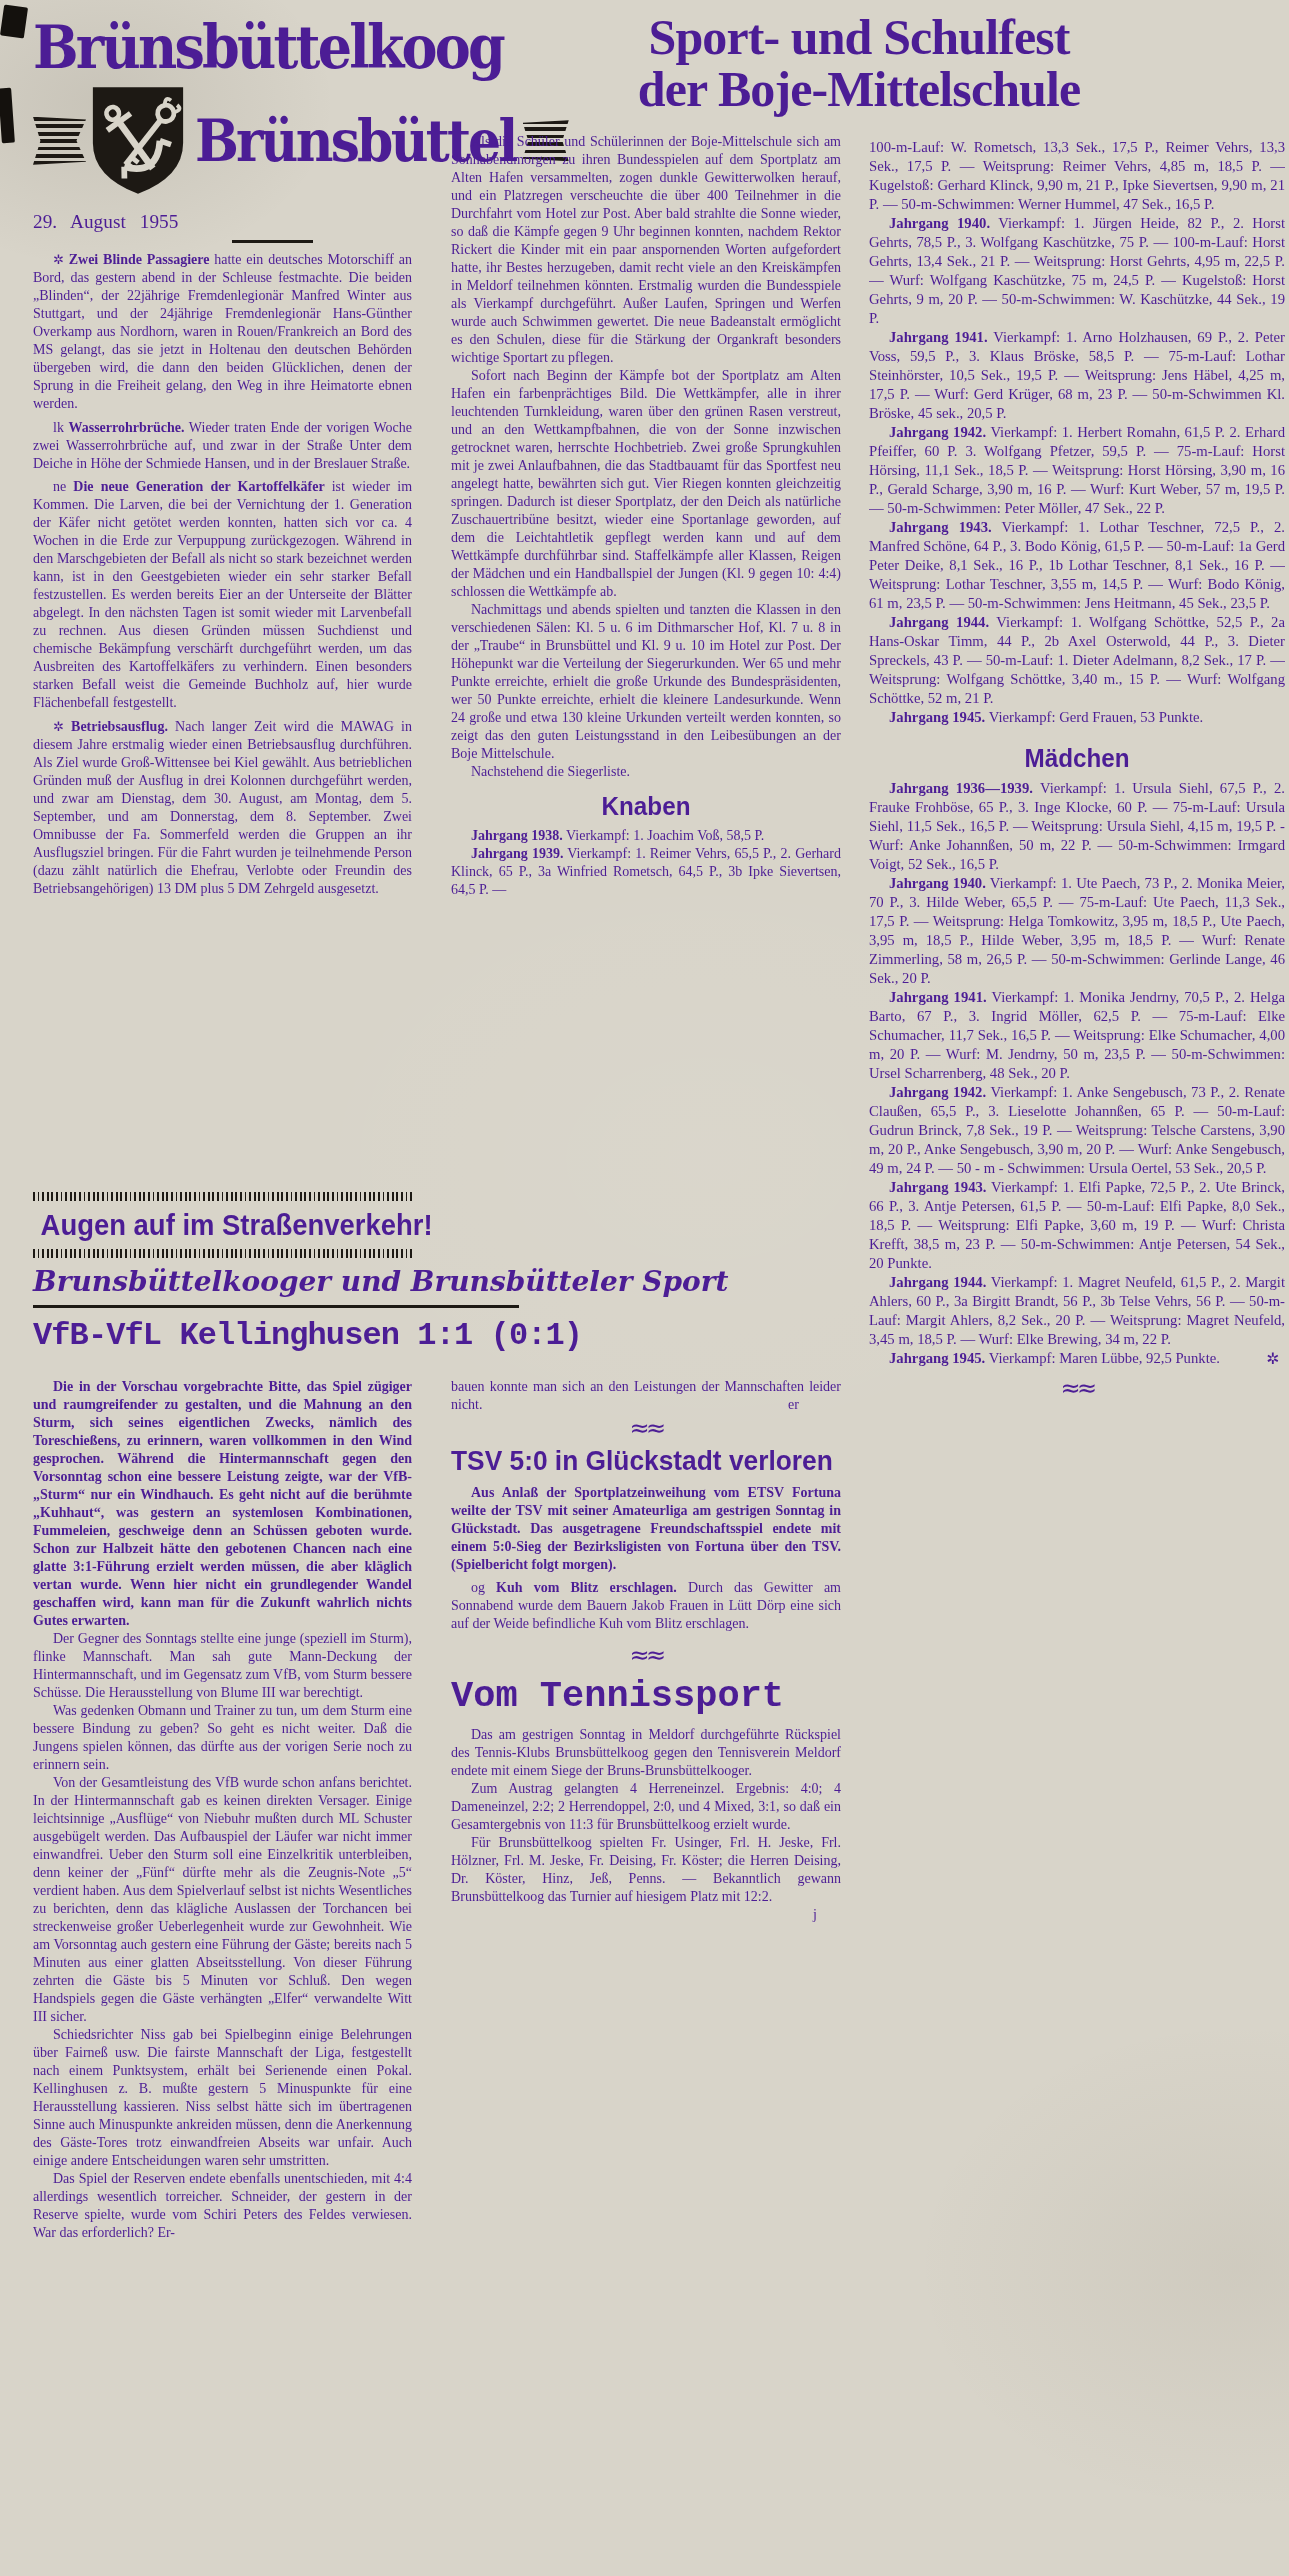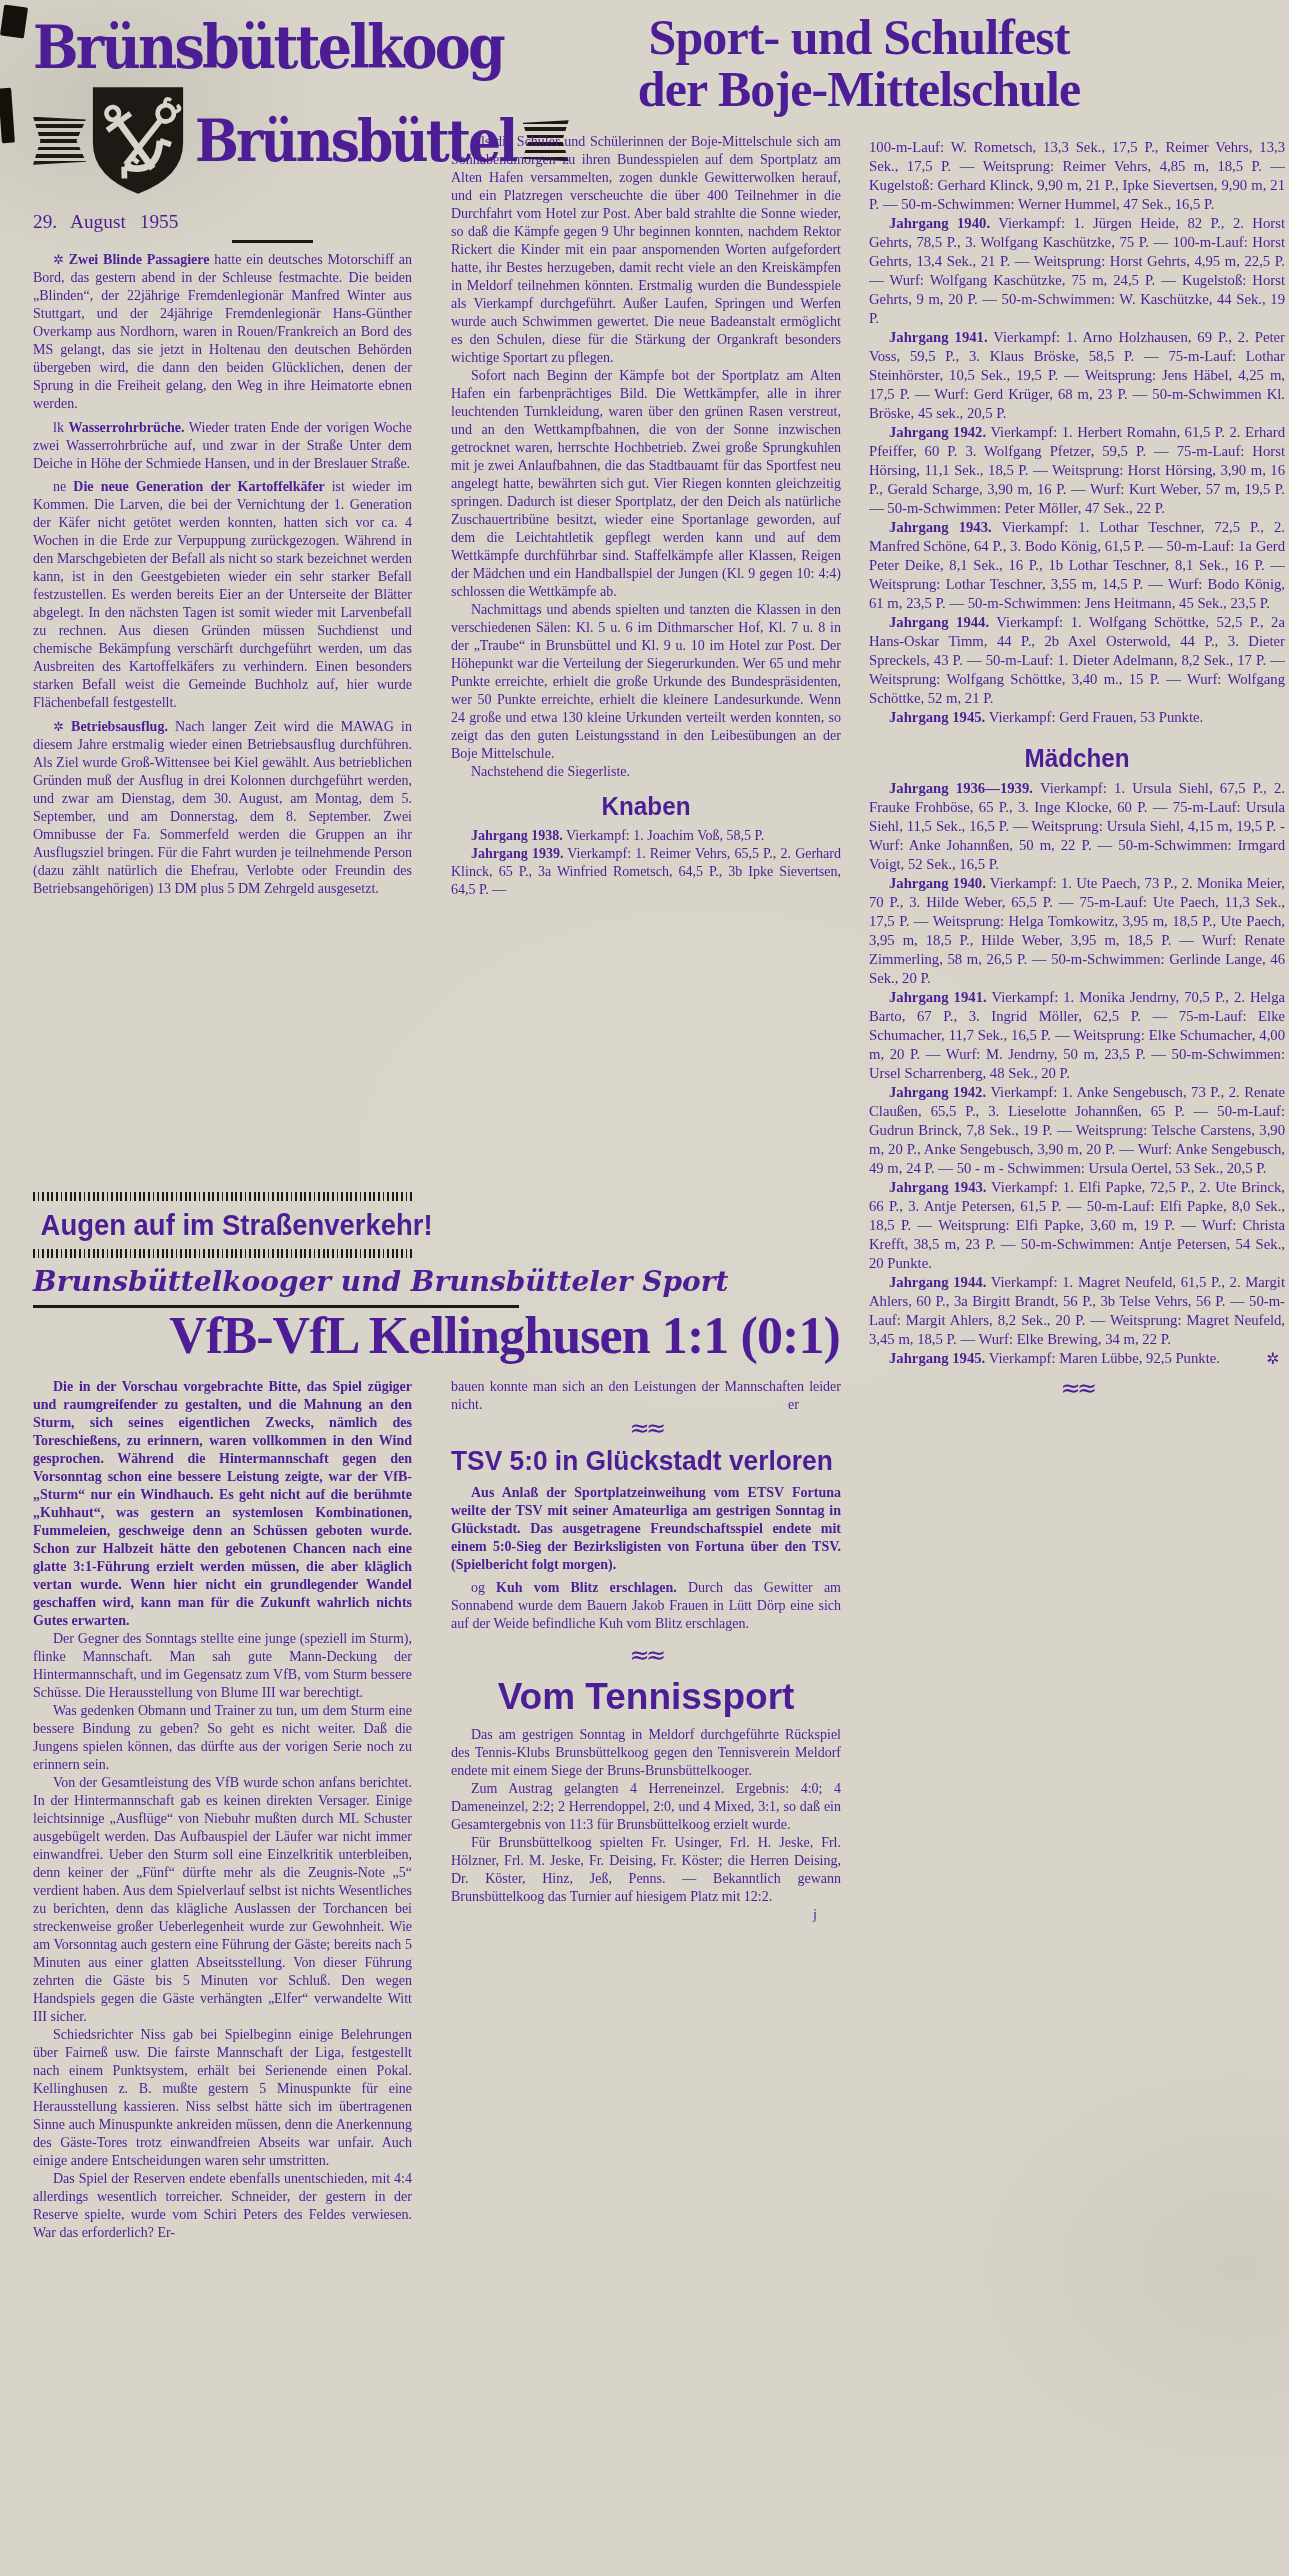--- a/index.html
+++ b/index.html
@@ -52,38 +52,38 @@
   .banner-text{
     font-family:"Liberation Sans",sans-serif;font-weight:700;font-size:28.6px;line-height:48px;
     text-align:center;letter-spacing:0;transform:scaleX(.96);transform-origin:center;white-space:nowrap;
   }
   .kicker{
     font-style:italic;font-weight:700;font-size:28px;line-height:33px;
     font-family:"DejaVu Serif",serif;letter-spacing:0;
     border-bottom:3.7px solid #1d1914;padding-bottom:7.4px;white-space:nowrap;
   }
   .vfb-headline{
-    font-weight:700;font-size:52px;line-height:50px;text-align:right;
-    letter-spacing:-0.9px;font-family:Liberation Serif, serif;white-space:nowrap;
+    font-weight:700;font-size:32px;line-height:50px;text-align:left;
+    letter-spacing:-0.9px;font-family:Liberation Mono, monospace;white-space:nowrap;
   }
   .boje-title{
     font-weight:700;font-size:50px;line-height:52px;text-align:center;
     font-family:"Liberation Serif",serif;letter-spacing:-0.9px;
   }
   .sec-header{
     font-family:"Liberation Sans",sans-serif;font-weight:700;font-size:25px;line-height:28px;
     text-align:center;margin:11px 0 7.4px;transform:scaleX(.97);
   }
   .tsv-headline{
     font-family:"Liberation Sans",sans-serif;font-weight:700;font-size:28px;line-height:31px;
     transform:scaleX(.94);transform-origin:left;white-space:nowrap;margin:9.2px 0 7.4px;
   }
   .tennis-headline{
-    font-weight:700;font-size:37px;line-height:41px;text-align:center;
-    font-family:Liberation Sans, sans-serif;margin:13px 0 9.2px;
+    font-weight:700;font-size:37px;line-height:41px;
+    font-family:Liberation Mono, monospace;margin:13px 0 9.2px;
   }
   .wavy{
     text-align:center;font-size:24px;line-height:14.7px;letter-spacing:-3.7px;
     margin:7.4px 0 3.7px;font-family:"DejaVu Sans",sans-serif;
   }
   .bold-para{font-weight:700;}
   .sig{float:right;margin-right:42px;font-weight:400;}
   .stray{display:block;text-align:right;margin-right:24px;text-indent:0;}
   .entry{margin:0;}
   .endstar{float:right;margin-right:5.5px;font-size:15.7px;}

